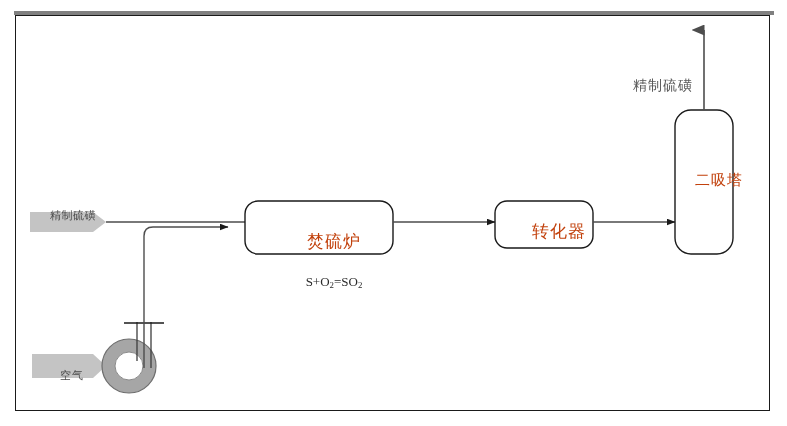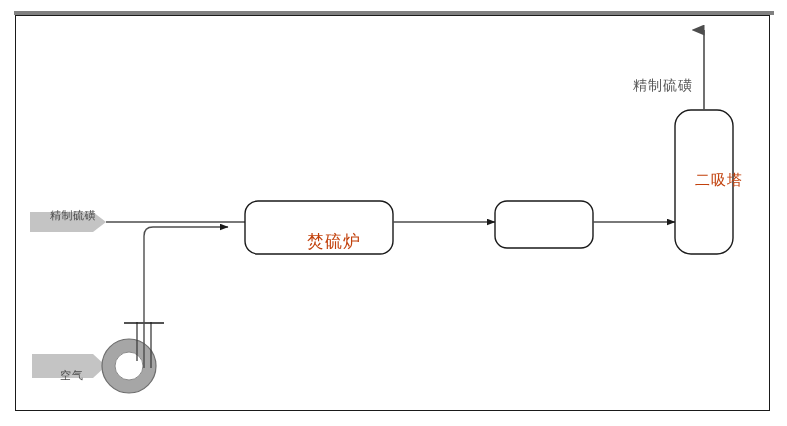--- a/index.html
+++ b/index.html
@@ -163,23 +163,25 @@
       <line x1="577" y1="206" x2="659" y2="206" stroke="#4d4d4d" stroke-width="1.3" marker-end="url(#arrowhead)"></line>
 
       <rect x="659" y="94" width="58" height="144" rx="16" ry="16" fill="#ffffff" stroke="#1a1a1a" stroke-width="1.4"></rect>
 
       <line x1="688" y1="94" x2="688" y2="14" stroke="#4d4d4d" stroke-width="1.6" marker-end="url(#arrowhead-up)"></line>
 
     </svg>
 
     <div class="node-label" id="furnace-label">焚硫炉</div>
 
+    <div class="node-label" id="converter-label">转化器</div>
 
     <div class="node-label" id="tower-label">二吸塔</div>
 
+    <div class="formula-label" id="furnace-formula">S+O<sub>2</sub>=SO<sub>2</sub></div>
 
 
     <div class="tag-label" id="sulfur-tag-label">精制硫磺</div>
 
     <div class="tag-label" id="air-tag-label">空气</div>
 
     <div class="stream-label" id="exhaust-label">精制硫磺</div>
 
   </div>
 </div>

